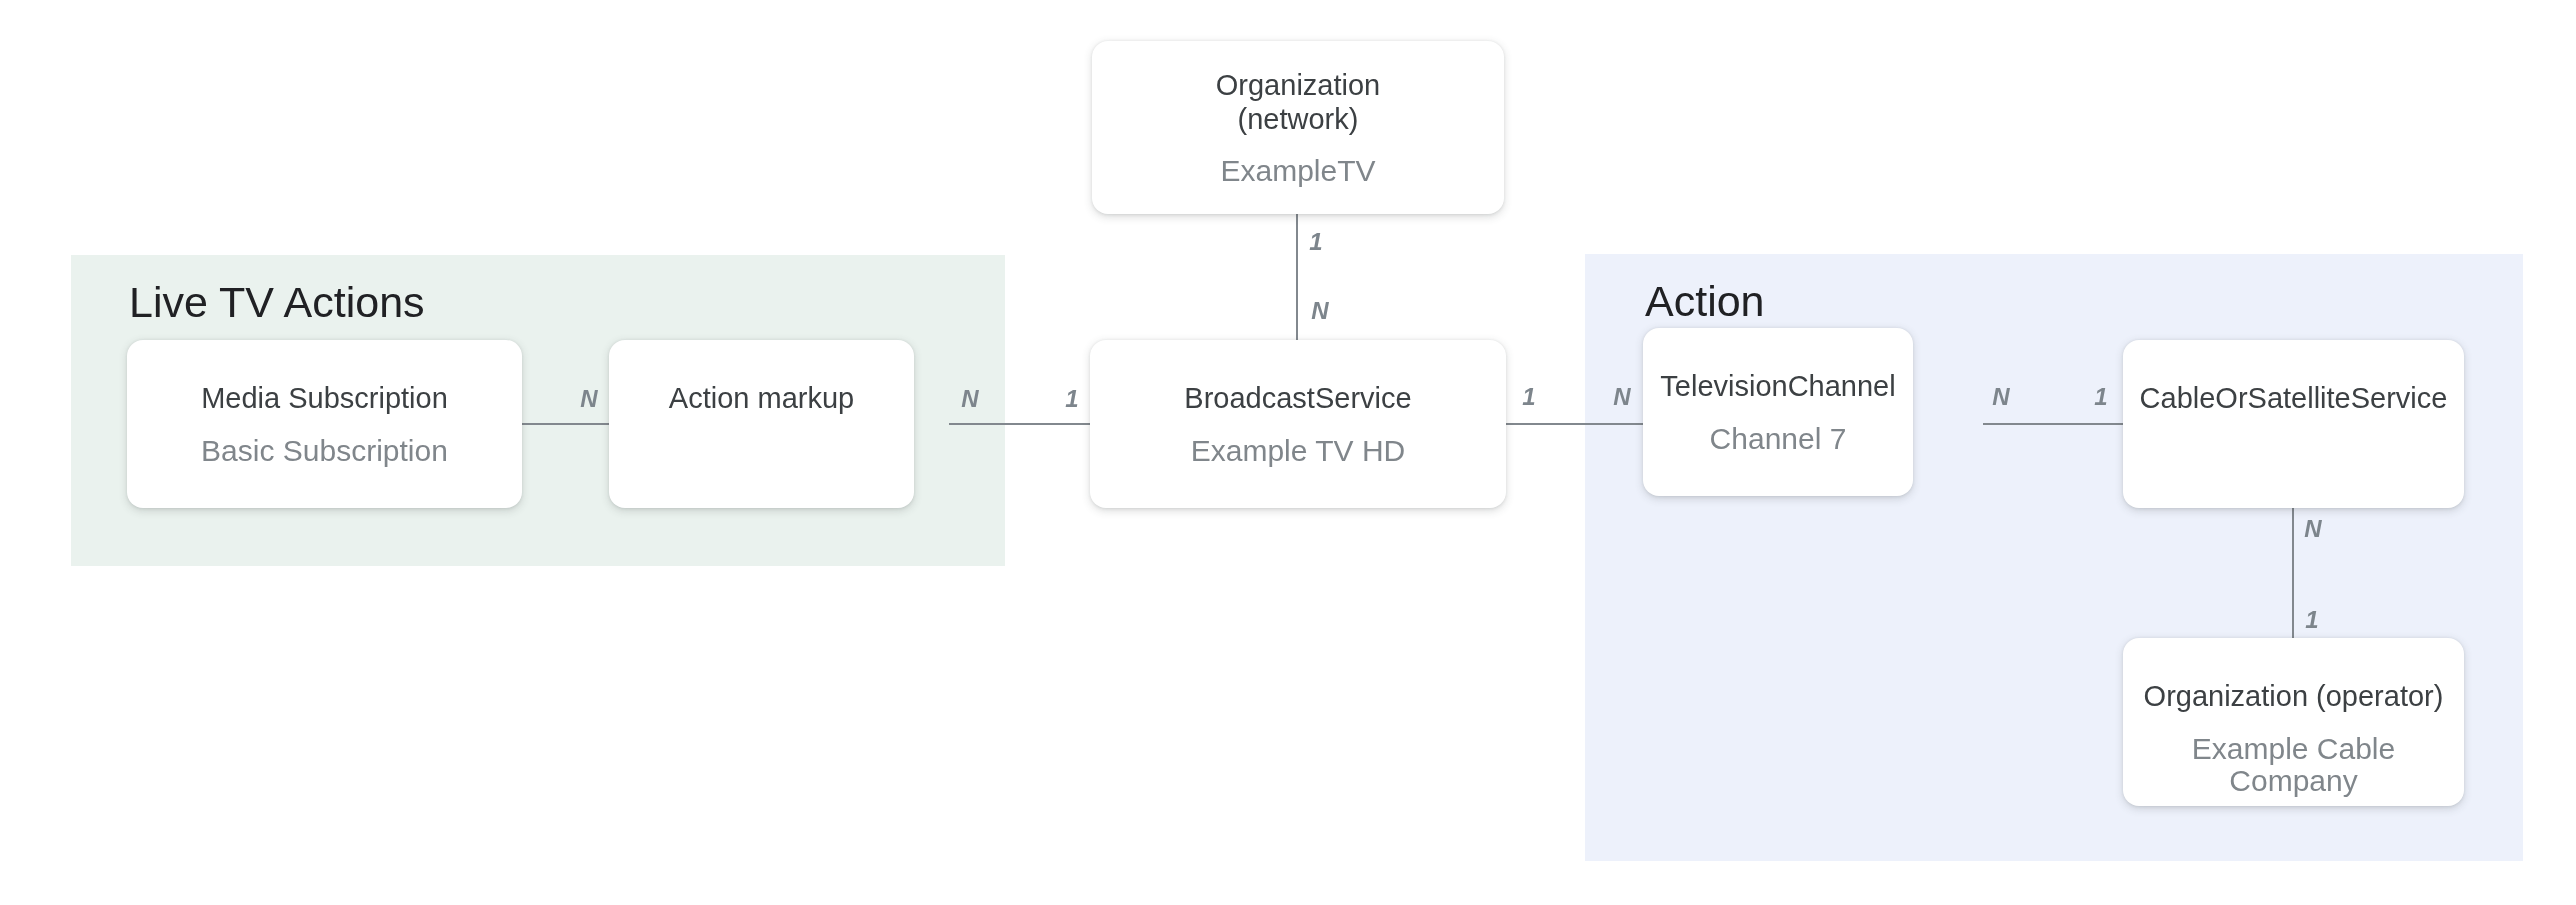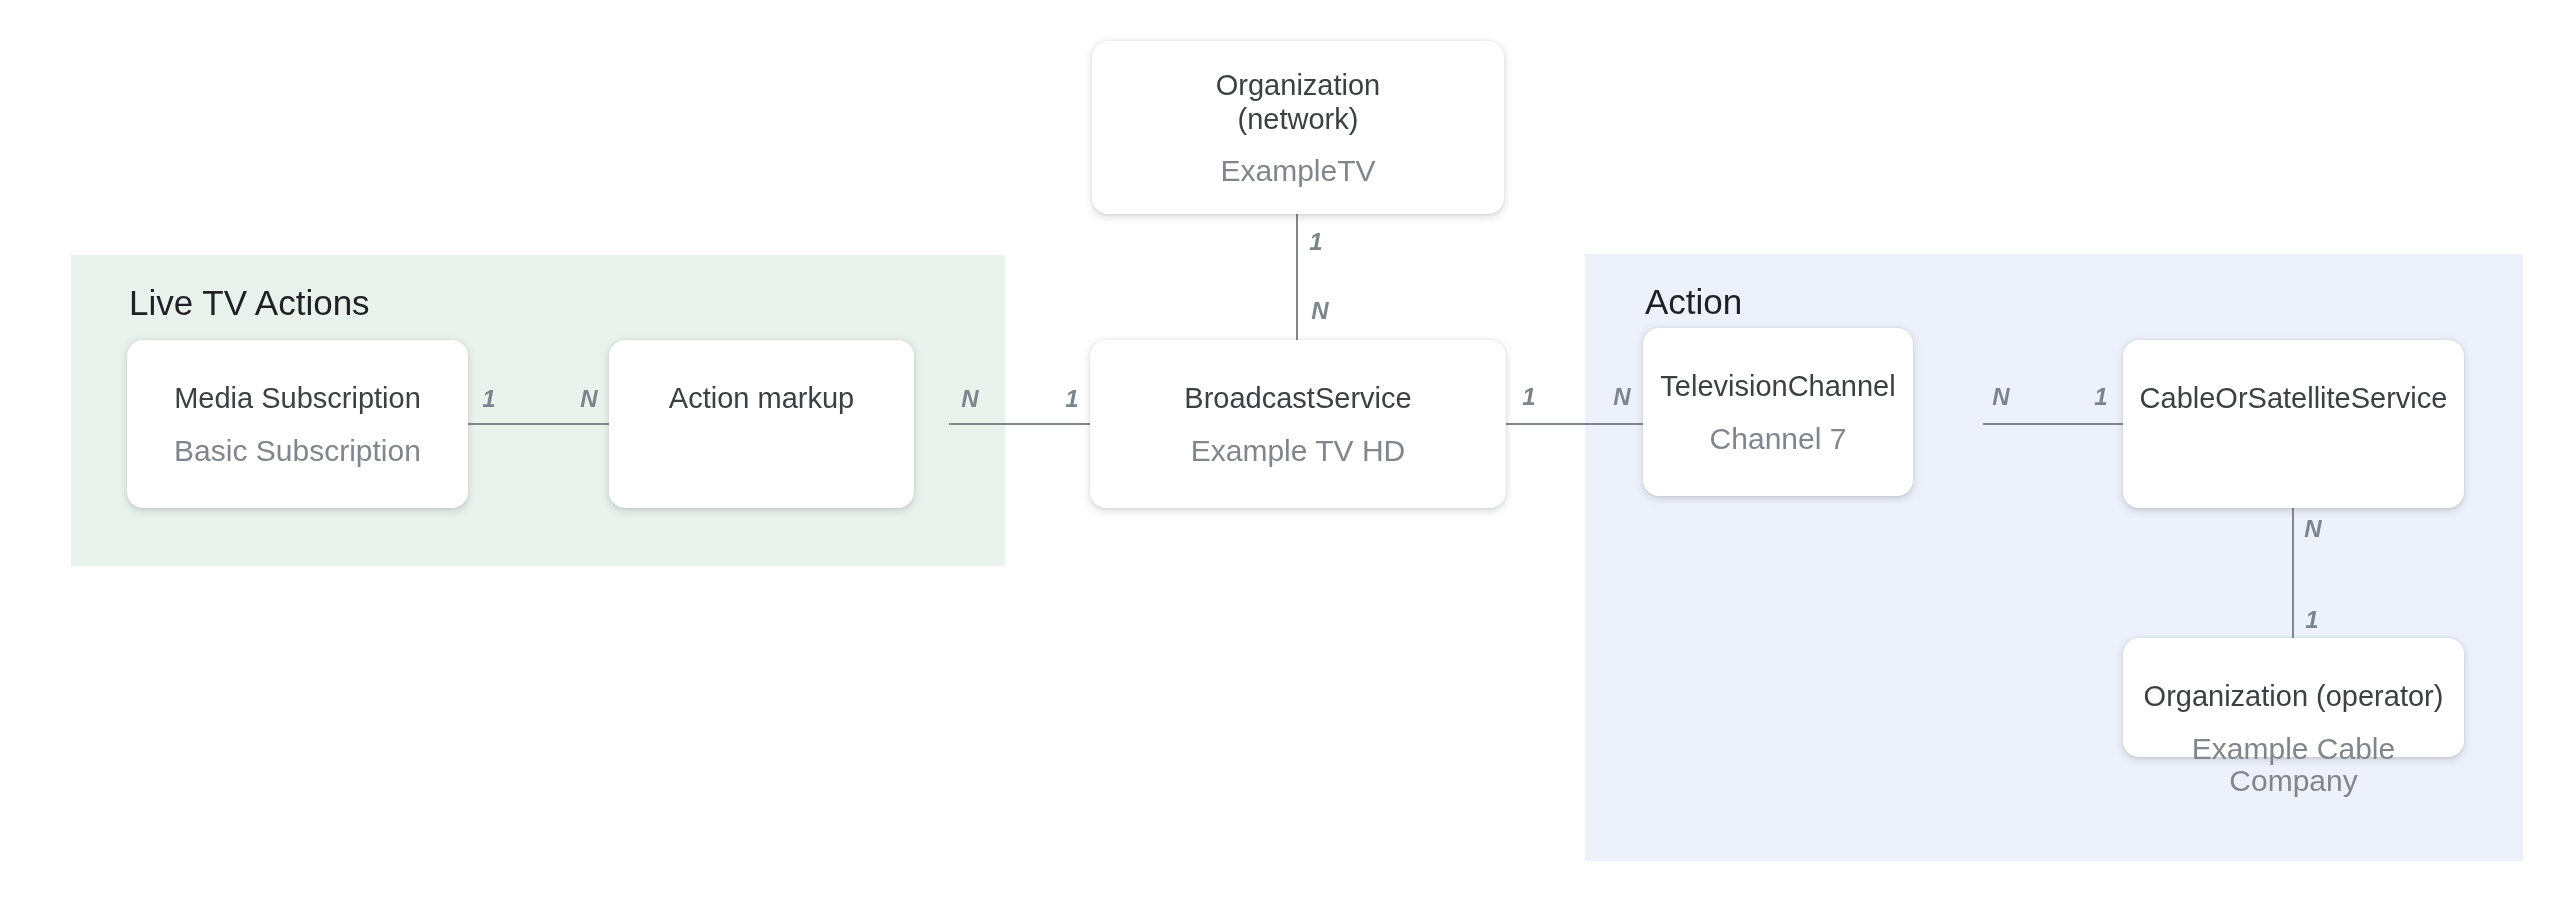--- a/index.html
+++ b/index.html
@@ -22,21 +22,21 @@
     overflow:hidden;
   }
   .canvas{position:absolute;left:0;top:0;width:2576px;height:906px;}
 
   
   .region{position:absolute;}
   .region.green{left:71px;top:255px;width:934px;height:311px;background:var(--region-green-bg);}
   .region.blue{left:1585px;top:254px;width:938px;height:607px;background:var(--region-blue-bg);}
   .region-label{
     position:absolute;
-    font-size:35px;line-height:41px;
+    font-size:43px;line-height:41px;
     color:var(--section-label-color);
     white-space:nowrap;
   }
   .region.green .region-label{left:58px;top:26.5px;}
   .region.blue .region-label{left:60px;top:27.4px;}
 
   
   .node{
     position:absolute;
     background:var(--node-bg);
@@ -53,26 +53,26 @@
     font-size:29px;line-height:34px;
     color:var(--node-title-color);
     white-space:pre-line;
   }
   .node-sub{
     font-size:30px;line-height:32px;margin-top:19.5px;
     color:var(--node-subtitle-color);
     white-space:pre-line;
   }
   #node-organization-network{left:1092px;top:41px;width:412px;height:173px;}
-  #node-media-subscription{left:127px;top:340px;width:341px;height:168px;}
+  #node-media-subscription{left:127px;top:340px;width:395px;height:168px;}
   #node-action-markup{left:609px;top:340px;width:305px;height:168px;}
   #node-broadcast-service{left:1090px;top:340px;width:416px;height:168px;}
   #node-television-channel{left:1643px;top:328px;width:270px;height:168px;}
   #node-cable-or-satellite-service{left:2123px;top:340px;width:341px;height:168px;}
-  #node-organization-operator{left:2123px;top:638px;width:341px;height:119px;}
+  #node-organization-operator{left:2123px;top:638px;width:341px;height:168px;}
 
   
   .edge{position:absolute;background:var(--line-color);}
   .edge.h{height:1.8px;}
   .edge.v{width:1.8px;}
   #edge-media-action{left:467px;top:423px;width:142px;}
   #edge-action-broadcast{left:949px;top:423px;width:141px;}
   #edge-network-broadcast{left:1296px;top:213px;height:127px;}
   #edge-broadcast-tv{left:1506px;top:423px;width:137px;}
   #edge-tv-cable{left:1983px;top:423px;width:140px;}

